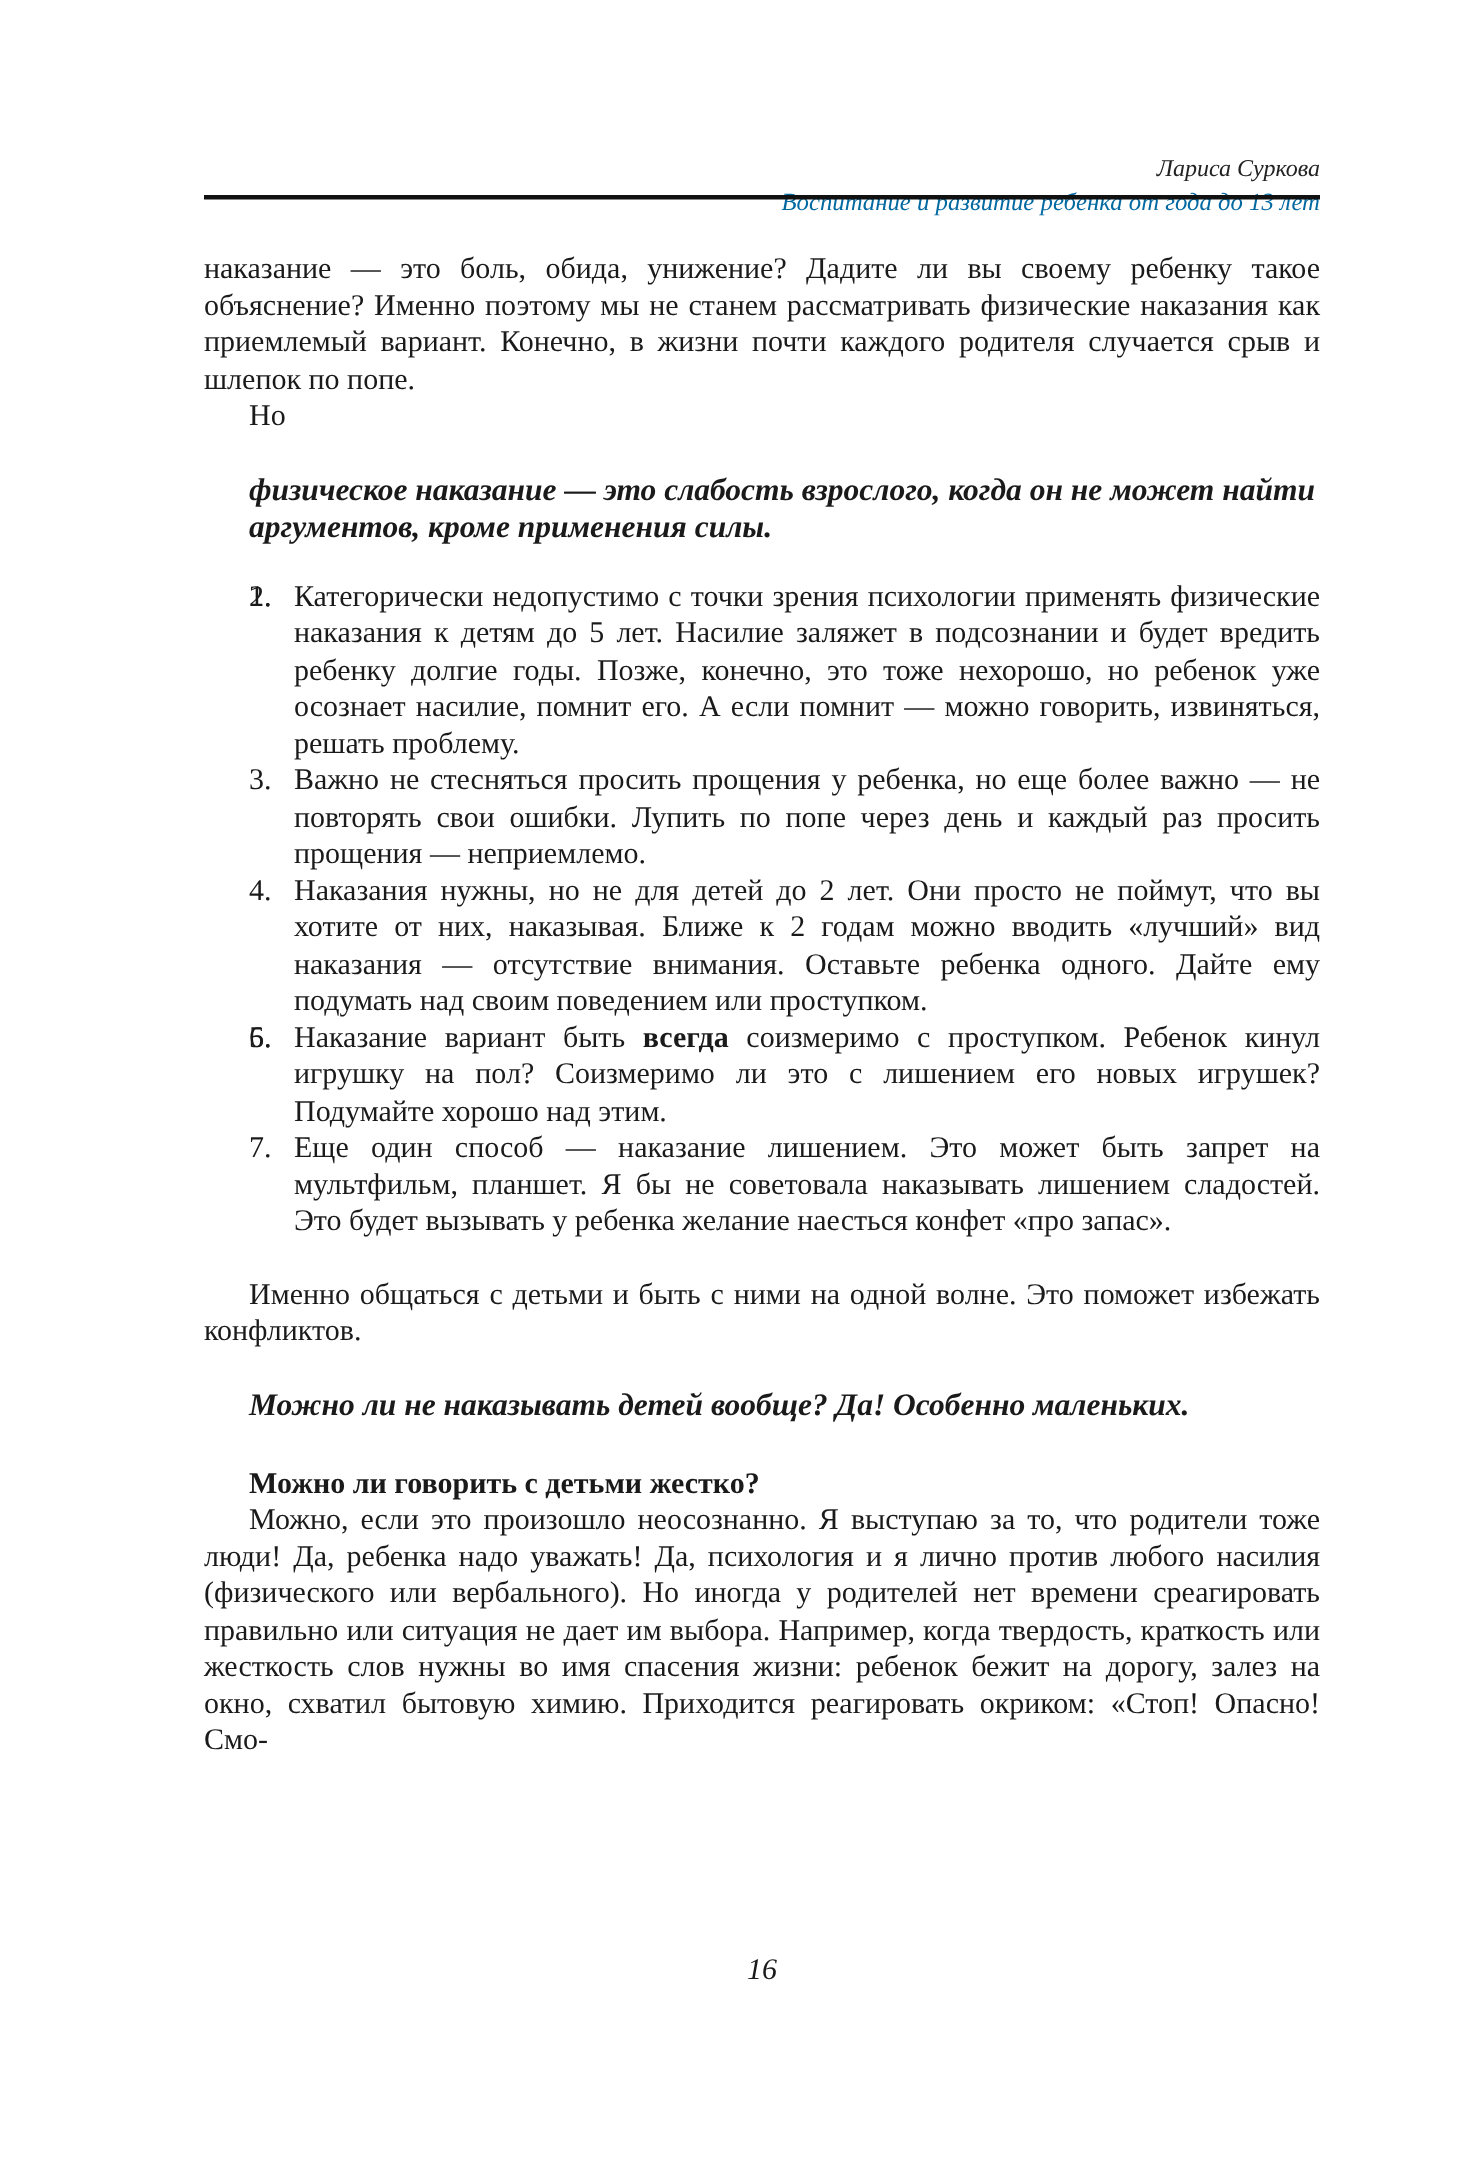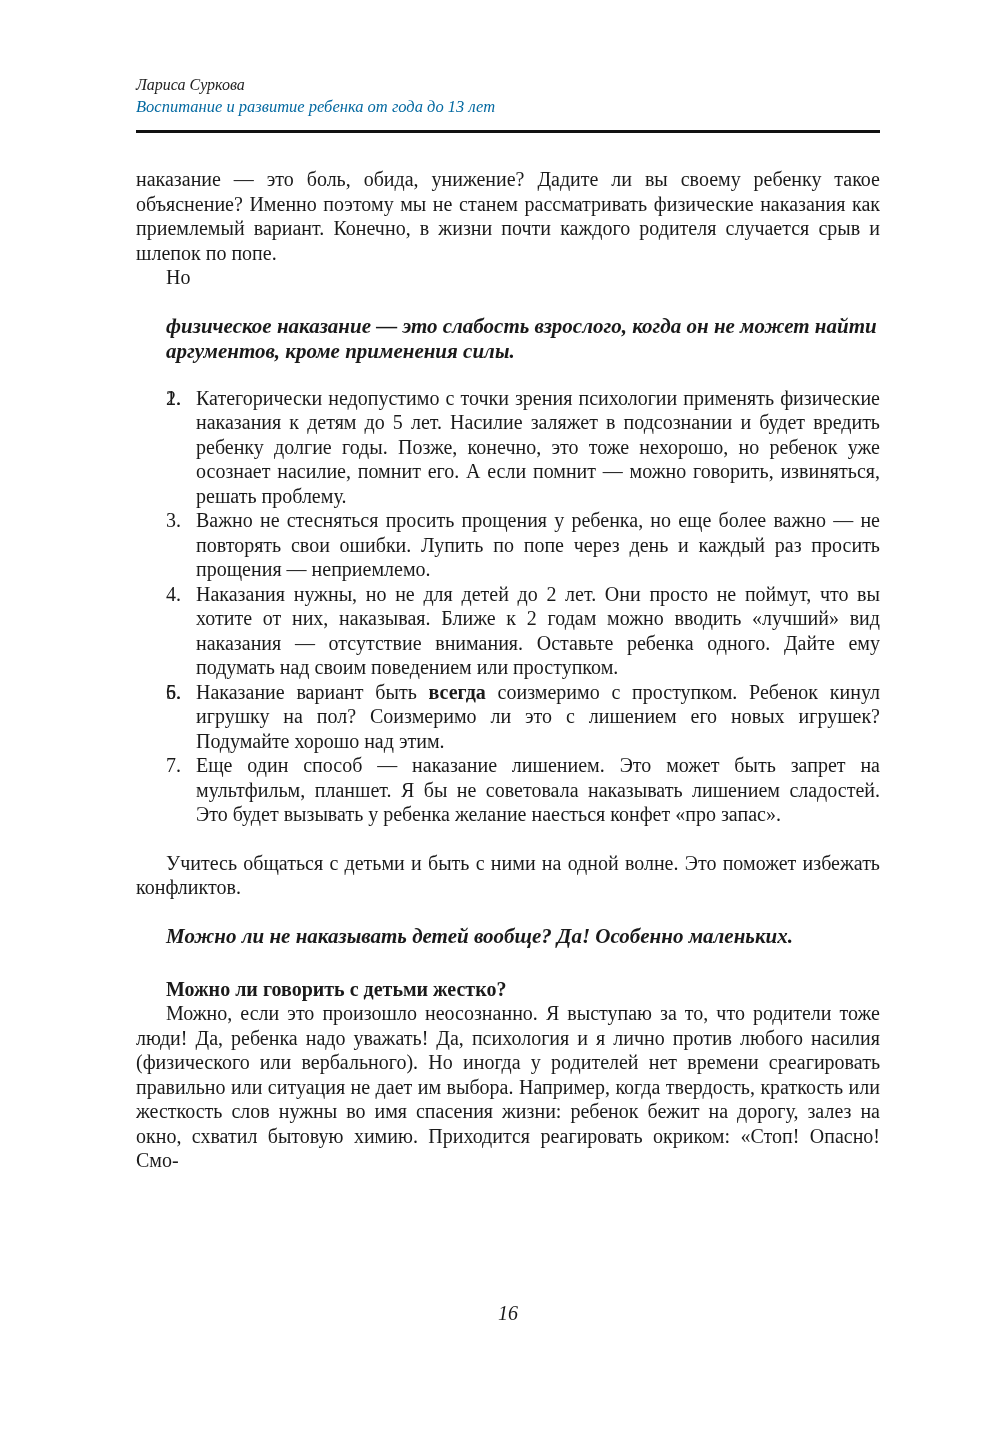--- a/index.html
+++ b/index.html
@@ -5,21 +5,21 @@
     html, body { margin: 0; padding: 0; background: #ffffff; }
     body {
       width: 986px; height: 1447px; position: relative; overflow: hidden;
       font-family: "Liberation Serif", "DejaVu Serif", serif;
       color: #1a1a1a;
     }
     .page {
       position: absolute; left: 136px; top: 0; width: 744px;
     }
     .running-head {
-      position: absolute; top: 74px; left: 0; width: 744px; text-align: left;
+      position: absolute; top: 102px; left: 0; width: 744px; text-align: right;
       font-style: italic; line-height: 22px;
     }
     .running-head .author { font-size: 16px; color: #222; }
     .running-head .book { font-size: 16.5px; color: #0369a1; }
     .head-rule {
       position: absolute; top: 130px; left: 0; width: 744px; height: 2.5px; background: #111;
     }
     .body { position: absolute; top: 167px; left: 0; width: 744px; font-size: 20px; line-height: 24.5px; }
     p { margin: 0; text-align: justify; }
     .indent { text-indent: 30px; }
@@ -59,21 +59,21 @@
     <ol class="list">
       <li><span class="num">1.</span></li>
       <li><span class="num">2.</span><span>Категорически недопустимо с точки зрения психологии применять физические наказания к детям до 5 лет. Насилие заляжет в подсознании и будет вредить ребенку долгие годы. Позже, конечно, это тоже нехорошо, но ребенок уже осознает насилие, помнит его. А если помнит — можно говорить, извиняться, решать проблему.</span></li>
       <li><span class="num">3.</span><span>Важно не стесняться просить прощения у ребенка, но еще более важно — не повторять свои ошибки. Лупить по попе через день и каждый раз просить прощения — неприемлемо.</span></li>
       <li><span class="num">4.</span><span>Наказания нужны, но не для детей до 2 лет. Они просто не поймут, что вы хотите от них, наказывая. Ближе к 2 годам можно вводить «лучший» вид наказания — отсутствие внимания. Оставьте ребенка одного. Дайте ему подумать над своим поведением или проступком.</span></li>
       <li><span class="num">5.</span></li>
       <li><span class="num">6.</span><span>Наказание вариант быть </span><b>всегда</b><span> соизмеримо с проступком. Ребенок кинул игрушку на пол? Соизмеримо ли это с лишением его новых игрушек? Подумайте хорошо над этим.</span></li>
       <li><span class="num">7.</span><span>Еще один способ — наказание лишением. Это может быть запрет на мультфильм, планшет. Я бы не советовала наказывать лишением сладостей. Это будет вызывать у ребенка желание наесться конфет «про запас».</span></li>
     </ol>
 
-    <p class="indent after-list">Учитесь общаться с детьми и быть с ними на одной волне. Это поможет избежать конфликтов.</p>
+    <p class="indent after-list">Именно общаться с детьми и быть с ними на одной волне. Это поможет избежать конфликтов.</p>
 
     <p class="emph callout2">Можно ли не наказывать детей вообще? Да! Особенно маленьких.</p>
 
     <p class="subhead">Можно ли говорить с детьми жестко?</p>
     <p class="indent">Можно, если это произошло неосознанно. Я выступаю за то, что родители тоже люди! Да, ребенка надо уважать! Да, психология и я лично против любого насилия (физического или вербального). Но иногда у родителей нет времени среагировать правильно или ситуация не дает им выбора. Например, когда твердость, краткость или жесткость слов нужны во имя спасения жизни: ребенок бежит на дорогу, залез на окно, схватил бытовую химию. Приходится реагировать окриком: «Стоп! Опасно! Смо-</p>
   </div>
 
   <div class="page-number">16</div>
 </div>
 

